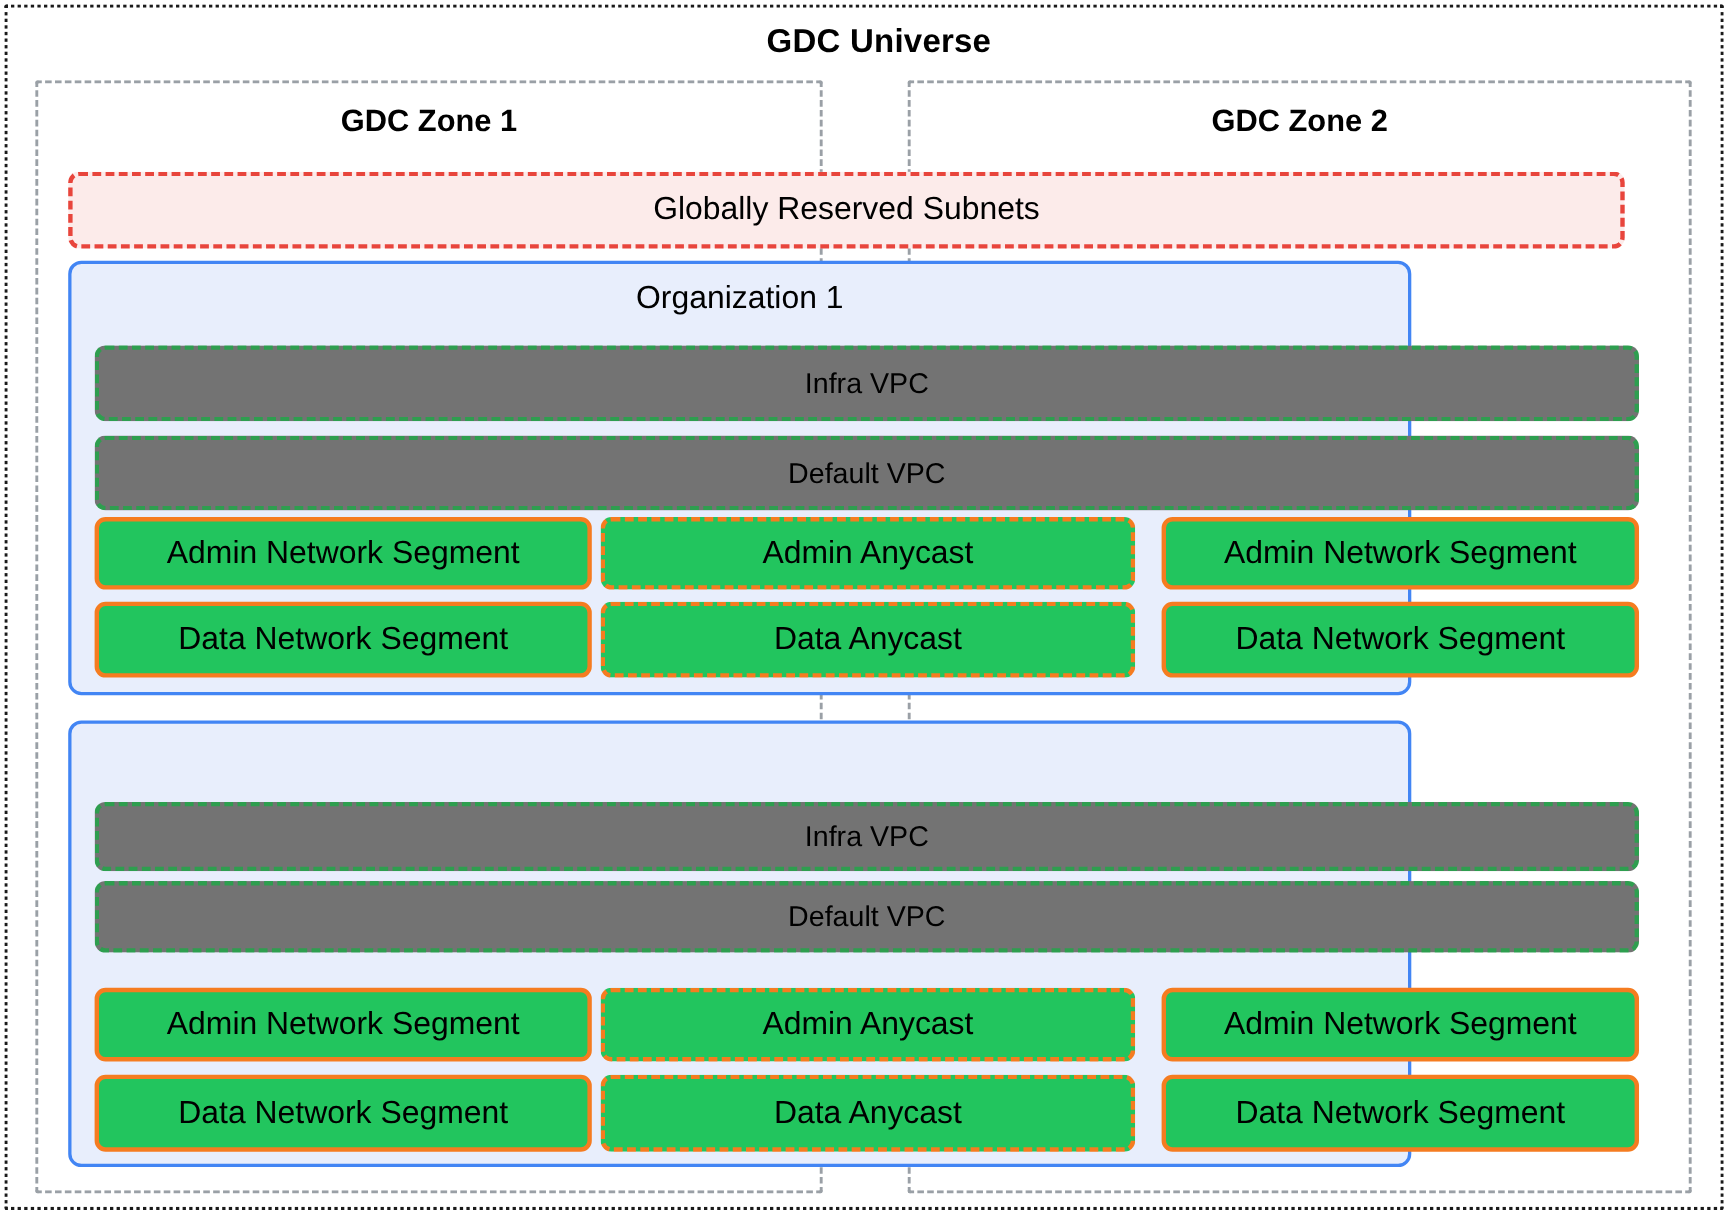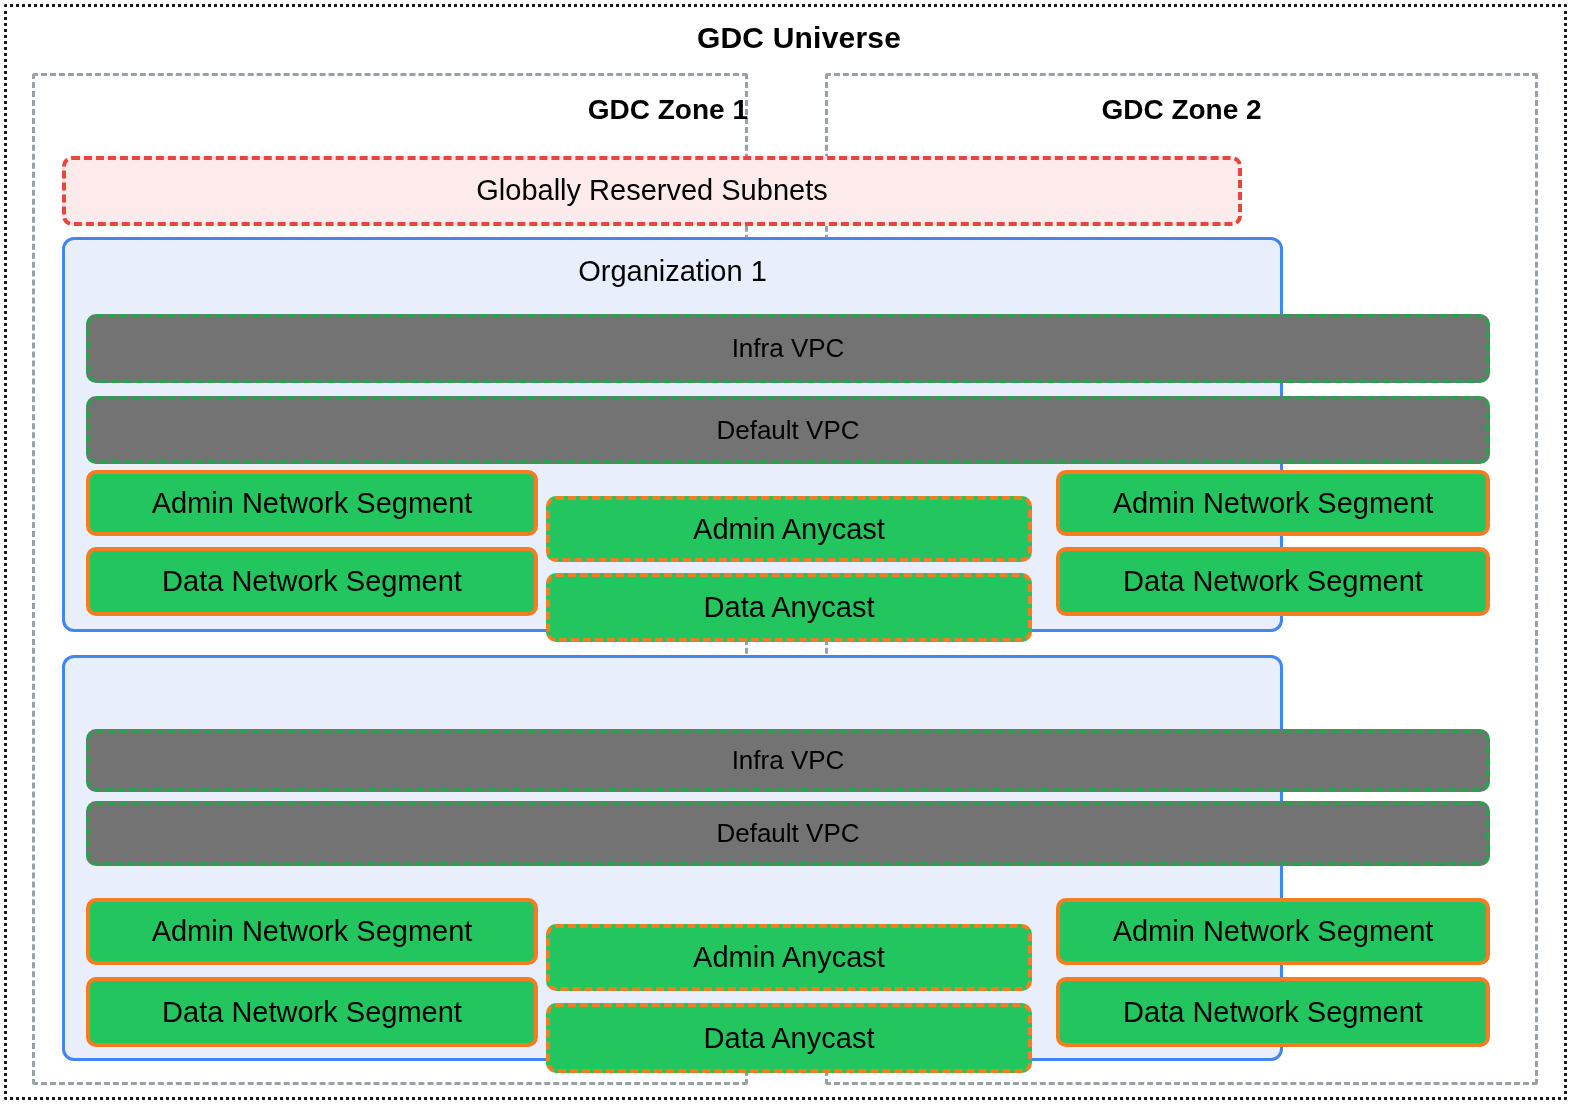--- a/index.html
+++ b/index.html
@@ -60,41 +60,41 @@
   .zone-2 { left: 825px; width: 713px; }
 
   .zone-title {
     position: absolute;
     top: 92px;
     font-size: 28px;
     font-weight: bold;
     text-align: center;
     line-height: 36px;
   }
-  .zone-title-1 { left: 32px;  width: 716px; text-align: right; }
+  .zone-title-1 { left: 32px;  width: 716px; }
   .zone-title-2 { left: 825px; width: 713px; }
 
   
   .box {
     position: absolute;
     box-sizing: border-box;
     display: flex;
     align-items: center;
     justify-content: center;
     font-size: 29px;
     line-height: 1.1;
     border-radius: 10px;
     white-space: nowrap;
   }
 
   
   .reserved-subnets {
     left: 62px;
     top: 156px;
-    width: 1180px;
+    width: 1415px;
     height: 70px;
     border: 4px dashed #e8453c;
     background: #fcebea;
     z-index: 3;
   }
 
   
   .org {
     position: absolute;
     box-sizing: border-box;
@@ -143,21 +143,21 @@
     box-sizing: border-box;
     background: #22c55e;
     border-radius: 10px;
     display: flex;
     align-items: center;
     justify-content: center;
     font-size: 29px;
     white-space: nowrap;
   }
   .netbox.solid  { border: 4px solid  #f57c20; }
-  .netbox.dashed { border: 4px dashed #f57c20; margin-top: 26px; }
+  .netbox.dashed { border: 4px dashed #f57c20; }
 
   
   .col-left   { left: 21px;  width: 452px; }
   .col-mid    { left: 481px; width: 486px; }
   .col-right  { left: 991px; width: 434px; }
 
   
   .org-1 .row-admin { top: 230px; height: 66px; }
   .org-1 .row-data  { top: 307px; height: 69px; }
 

